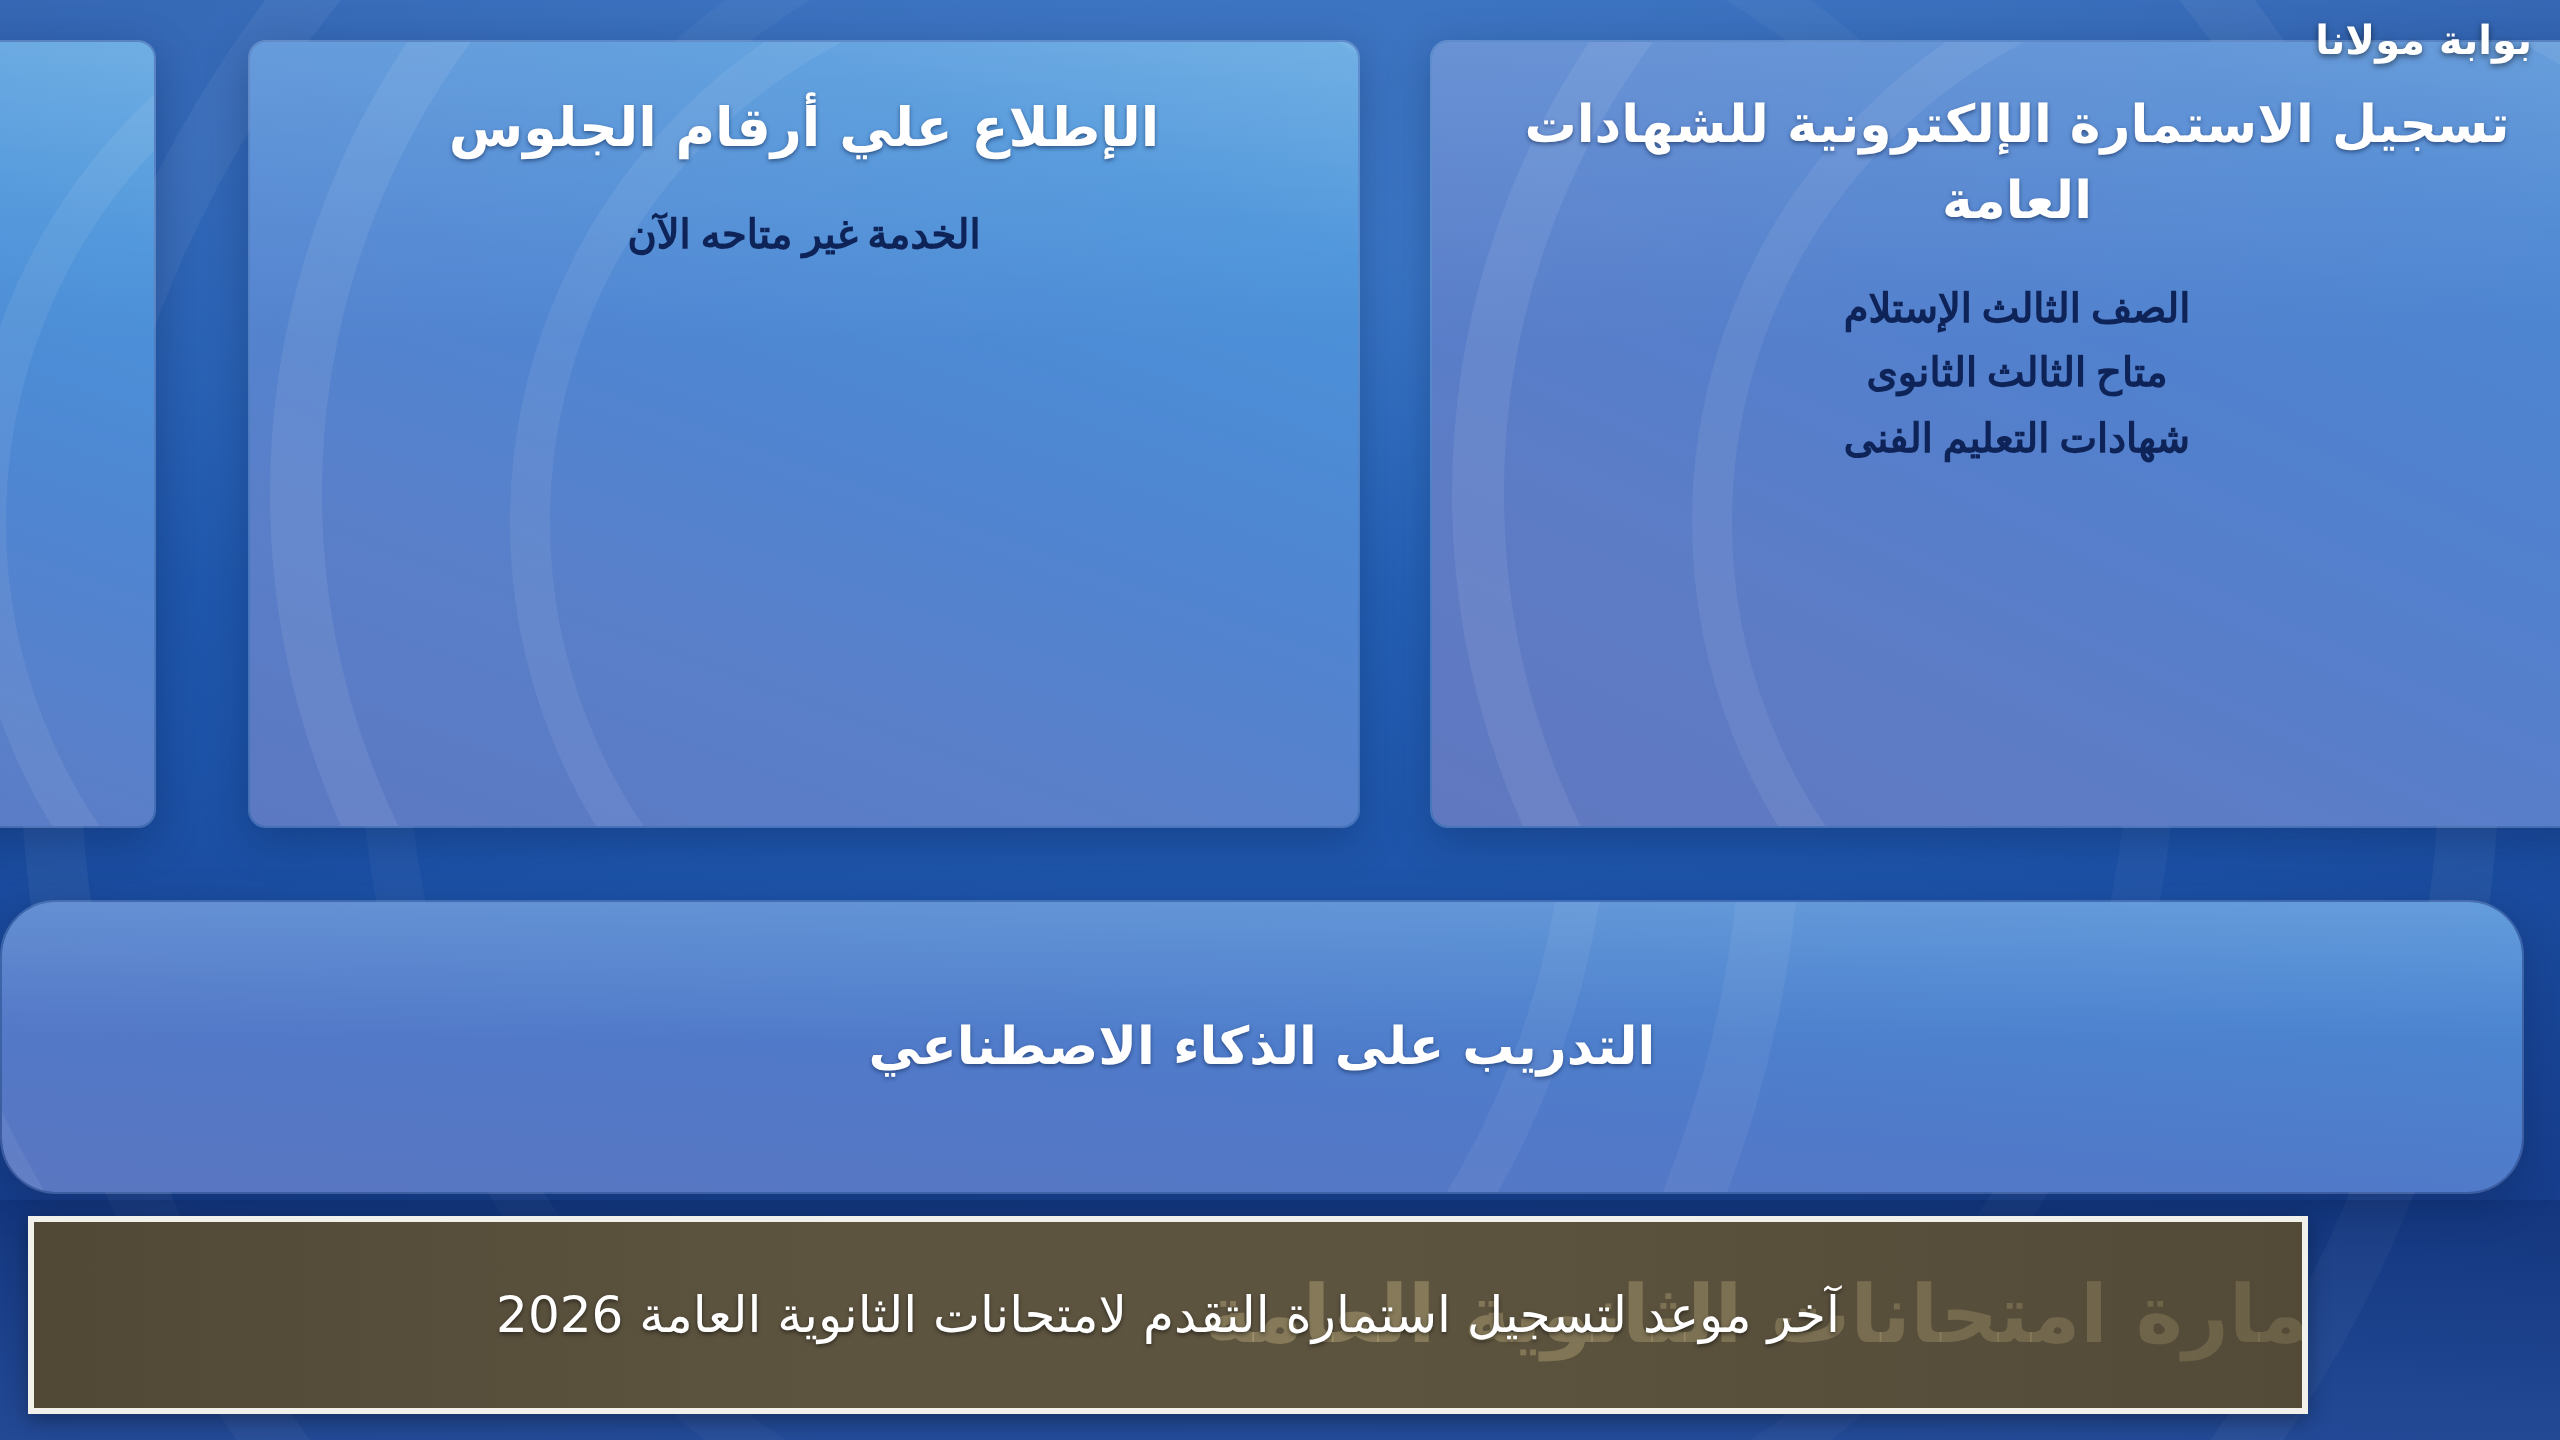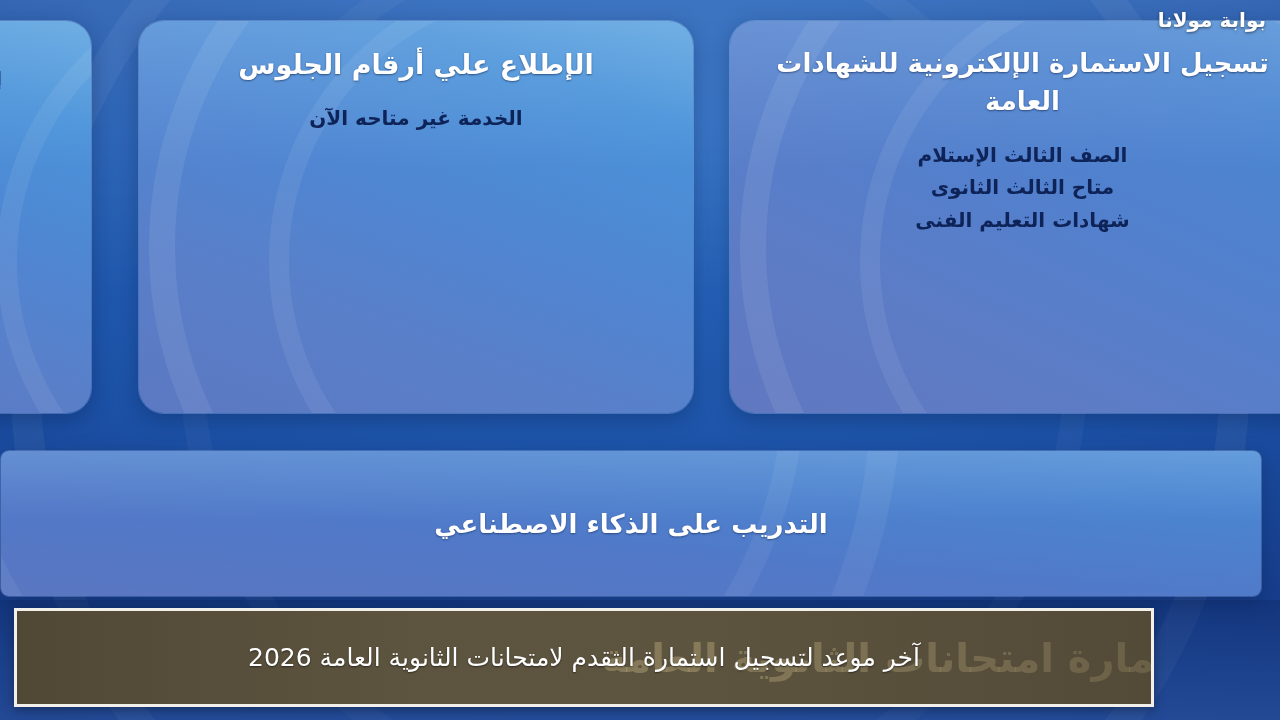--- a/index.html
+++ b/index.html
@@ -36,26 +36,25 @@
     background:linear-gradient(180deg, rgba(12,40,100,.35), rgba(60,110,190,.35));
     pointer-events:none;
   }
 
   
   #cards{
     position:absolute;left:0;top:20px;right:0;height:394px;
   }
   .card{
     position:absolute;top:0;height:394px;
-    border-radius:26px;
+    border-radius:9px;
     overflow:hidden;
     box-shadow:0 6px 22px rgba(6,24,62,.30);
     border:1px solid rgba(255,255,255,.18);
     box-sizing:border-box;
-    margin-left:14px;
   }
   .card .face{
     position:absolute;inset:0;
     background:linear-gradient(200deg,#5aa3e0 0%,#4a93da 18%,#4f86d2 46%,#5a7fc9 72%,#5c78c2 100%);
   }
   .card.c-right .face{
     background:linear-gradient(205deg,#4f8fd6 0%,#4b86d2 16%,#5280cd 44%,#5d7cc6 72%,#6078c0 100%);
   }
   .card.c-left .face{
     background:linear-gradient(200deg,#57a1df 0%,#4a93da 22%,#4f86d2 52%,#5a7fc9 80%,#5c78c2 100%);
@@ -90,35 +89,35 @@
     letter-spacing:.2px;
     text-shadow:0 1px 2px rgba(10,30,70,.55);
   }
   .card-sub{
     margin:18px 0 0 0;
     color:#0e2357;
     font-size:20px;
     font-weight:bold;
     line-height:1.62;
   }
-  .card-sub .ln{display:block;}
+  .card-sub .ln{display:block;font-family:Liberation Serif, serif;}
 
   
   .card.c-left{ left:-148px; width:226px; }
   .card.c-left .card-title{font-size:25px;}
   .card.c-left .card-sub{font-size:19px;}
 
   .card.c-mid{ left:124px; width:556px; }
   .card.c-right{ left:715px; width:587px; }
   .card.c-right .card-title{font-size:26px;}
 
   
   #banner{
     position:absolute;left:0;top:450px;width:1262px;height:147px;
-    border-radius:9px;overflow:hidden;
+    border-radius:28px;overflow:hidden;
     border:1px solid rgba(255,255,255,.16);
     box-shadow:0 6px 20px rgba(6,24,62,.28);
     box-sizing:border-box;
   }
   #banner .face{
     position:absolute;inset:0;
     background:linear-gradient(185deg,#4d8ed7 0%,#4b84d0 26%,#5179c8 62%,#5a76c1 100%);
   }
   #banner .gloss{
     position:absolute;left:0;right:0;top:0;height:70px;

